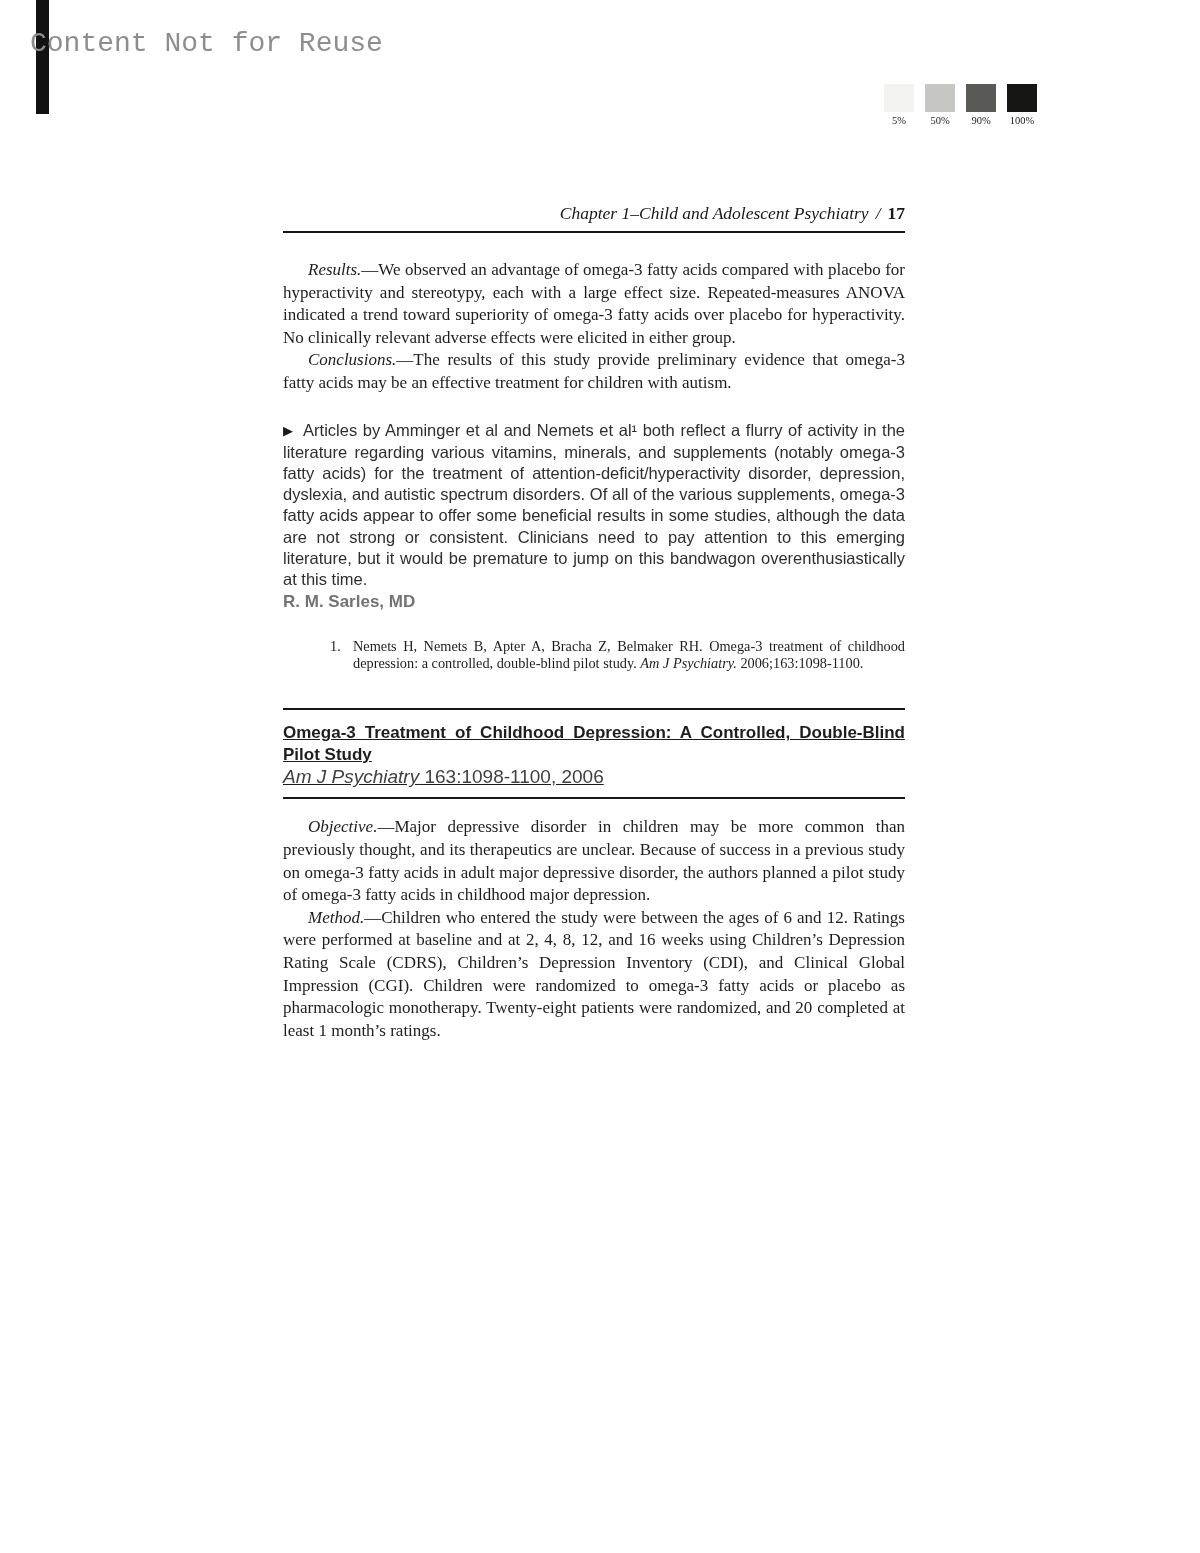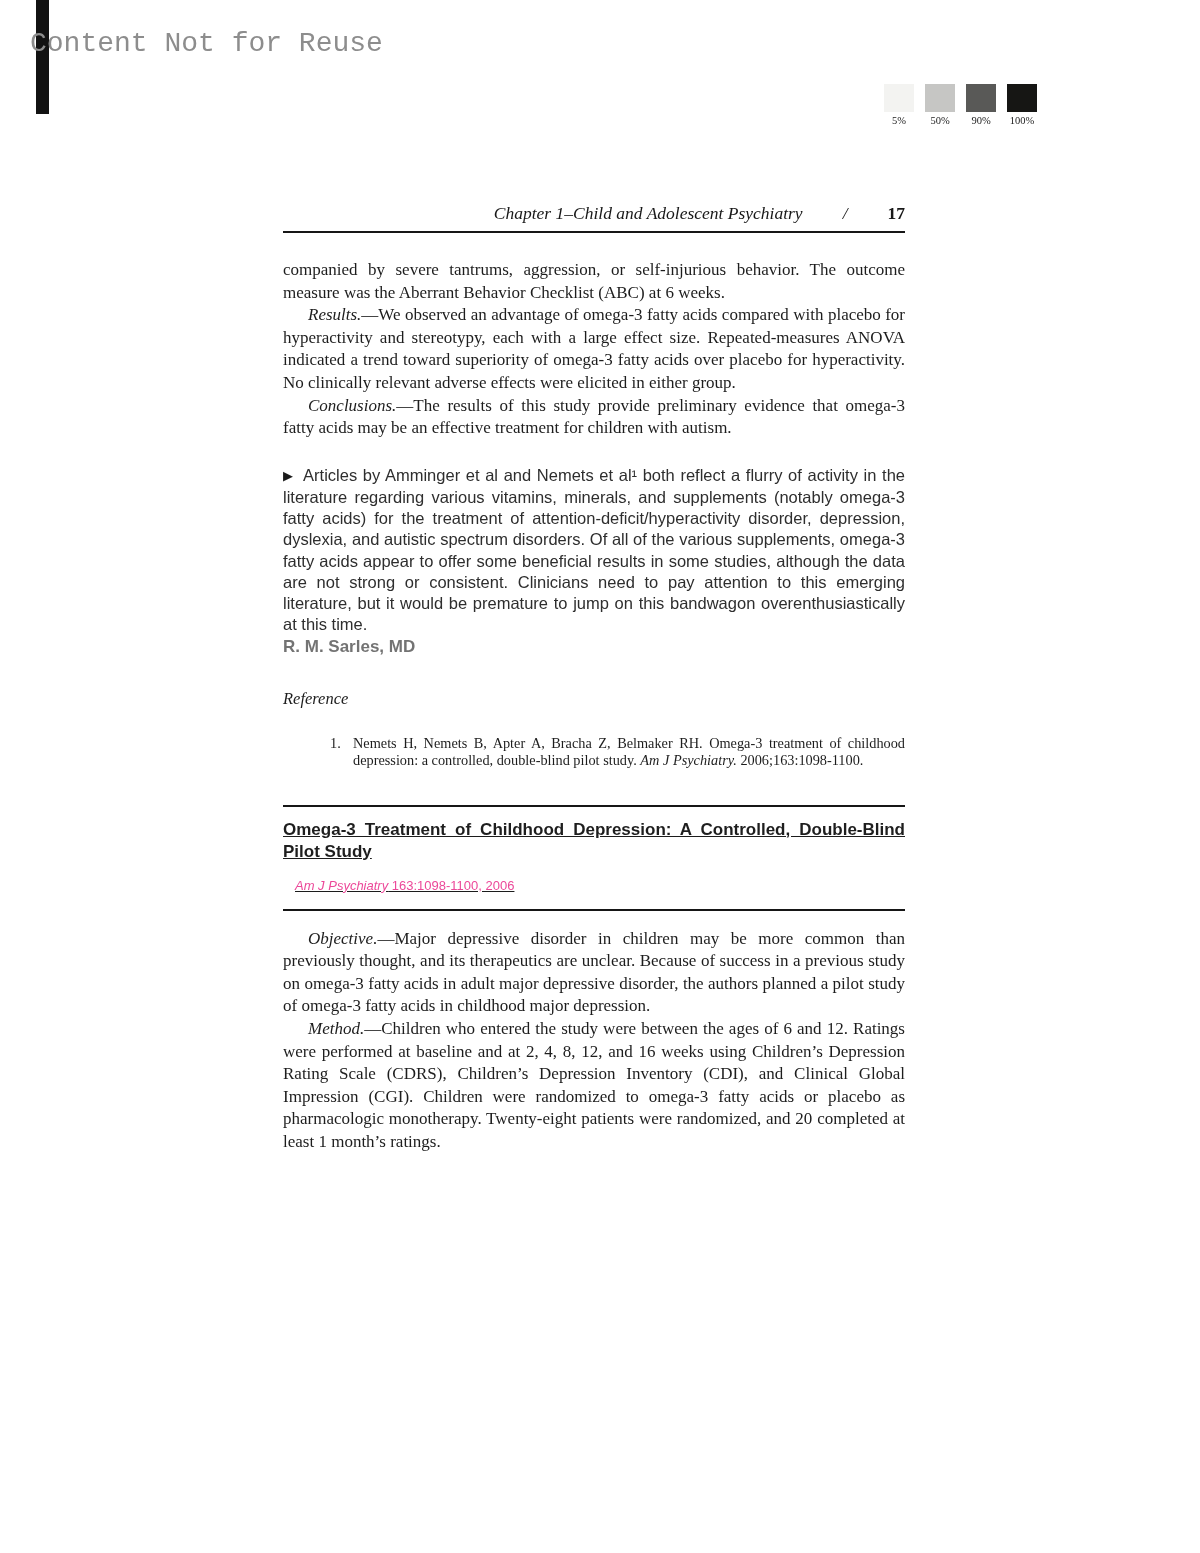--- a/index.html
+++ b/index.html
@@ -28,21 +28,21 @@
   .calibration { position: absolute; top: 84px; left: 884px; display: flex; gap: 11px; }
   .swatch { width: 30px; }
   .swatch-box { width: 30px; height: 28px; }
   .swatch-label {
     font-size: 10.5px; text-align: center; margin-top: 3px;
     color: #222; font-family: "Liberation Serif", serif;
   }
 
   .content { position: absolute; left: 283px; top: 203px; width: 622px; }
 
-  .page-header { display: flex; justify-content: flex-end; align-items: baseline; font-size: 17.5px; color: #181818; gap: 33px; }
+  .page-header { display: flex; justify-content: flex-end; align-items: baseline; font-size: 17.5px; color: #181818; }
   .chapter-title { font-style: italic; }
   .header-sep { margin: 0 7px; font-style: italic; }
   .page-number { font-weight: bold; font-style: normal; }
   .header-rule { border: none; border-top: 2.5px solid #161616; margin: 7px 0 0 0; }
 
   .abstract { margin-top: 26px; }
   .body-para { margin: 0; font-size: 17px; line-height: 22.6px; text-align: justify; color: #1d1d1d; }
   .body-para .lead { font-style: italic; }
   .body-para.indent { text-indent: 25px; }
 
@@ -61,21 +61,21 @@
   .ref-num { position: absolute; left: 0; }
   .ref-journal { font-style: italic; }
 
   .rule { border: none; border-top: 2.5px solid #161616; }
   .rule-above-citation { margin: 36px 0 0 0; }
   .rule-below-citation { margin: 9px 0 0 0; }
 
   .citation { margin-top: 12px; font-family: "Liberation Sans", sans-serif; text-decoration: underline; }
   .citation-title { font-weight: bold; font-size: 17px; line-height: 22px; text-align: justify; margin: 0; color: #1e1e1e; }
   .citation-authors { font-size: 16.2px; line-height: 22px; margin: 0; color: #2e2e2e; }
-  .citation-journal { font-size: 13px; line-height: 22px; margin: 12px; color: #ec4899; }
+  .citation-journal { font-size: 19px; line-height: 22px; margin: 0; color: #404040; }
   .citation-journal .j-name { font-style: italic; }
 
   .abstract2 { margin-top: 17px; }
 </style>
 </head>
 <body>
 
 <div class="spine-mark"></div>
 
 <div class="watermark">Content Not for Reuse</div>
@@ -102,31 +102,29 @@
 <div class="content">
 
   <div class="page-header">
     <span class="chapter-title">Chapter 1–Child and Adolescent Psychiatry</span>
     <span class="header-sep">/</span>
     <span class="page-number">17</span>
   </div>
   <hr class="header-rule">
 
   <div class="abstract">
-    <p class="body-para"><span class="lead"></span><span>companied by severe tantrums, aggression, or self-injurious behavior. The outcome measure was the Aberrant Behavior Checklist (ABC) at 6 weeks.</span></p>
     <p class="body-para indent"><span class="lead">Results.</span><span>—We observed an advantage of omega-3 fatty acids compared with placebo for hyperactivity and stereotypy, each with a large effect size. Repeated-measures ANOVA indicated a trend toward superiority of omega-3 fatty acids over placebo for hyperactivity. No clinically relevant adverse effects were elicited in either group.</span></p>
     <p class="body-para indent"><span class="lead">Conclusions.</span><span>—The results of this study provide preliminary evidence that omega-3 fatty acids may be an effective treatment for children with autism.</span></p>
   </div>
 
   <div class="commentary">
     <p class="commentary-para"><span class="marker">▶</span><span>Articles by Amminger et al and Nemets et al¹ both reflect a flurry of activity in the literature regarding various vitamins, minerals, and supplements (notably omega-3 fatty acids) for the treatment of attention-deficit/hyperactivity disorder, depression, dyslexia, and autistic spectrum disorders. Of all of the various supplements, omega-3 fatty acids appear to offer some beneficial results in some studies, although the data are not strong or consistent. Clinicians need to pay attention to this emerging literature, but it would be premature to jump on this bandwagon overenthusiastically at this time.</span></p>
     <div class="commentary-author">R. M. Sarles, MD</div>
   </div>
 
-  <div class="reference-heading">Reference</div>
 
   <div class="reference-list">
     <div class="ref-item">
       <span class="ref-num">1.</span>
       <span><span>Nemets H, Nemets B, Apter A, Bracha Z, Belmaker RH. Omega-3 treatment of childhood depression: a controlled, double-blind pilot study. </span><span class="ref-journal">Am J Psychiatry.</span><span> 2006;163:1098-1100.</span></span>
     </div>
   </div>
 
   <hr class="rule rule-above-citation">
 

